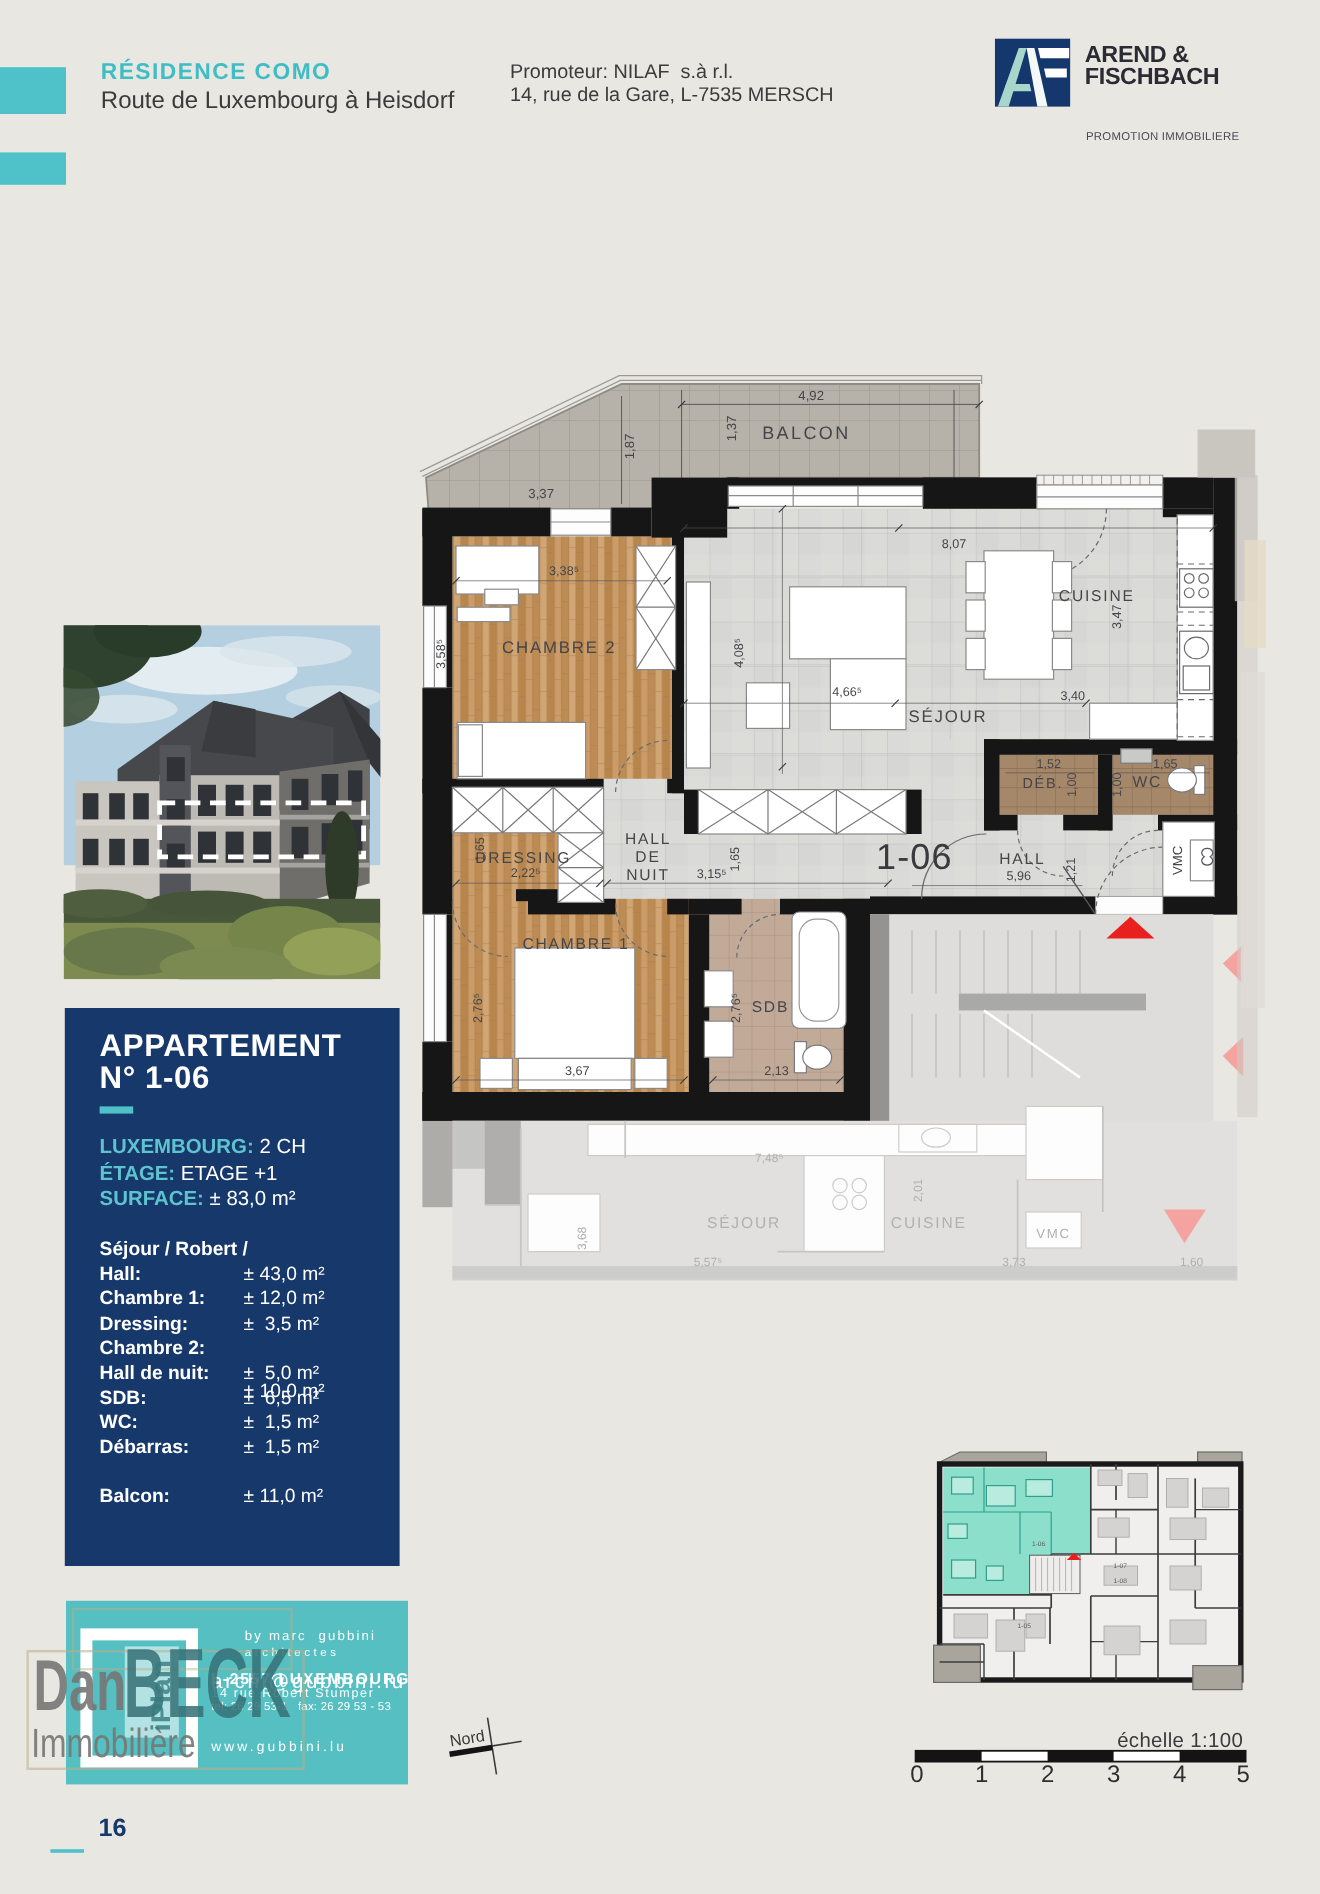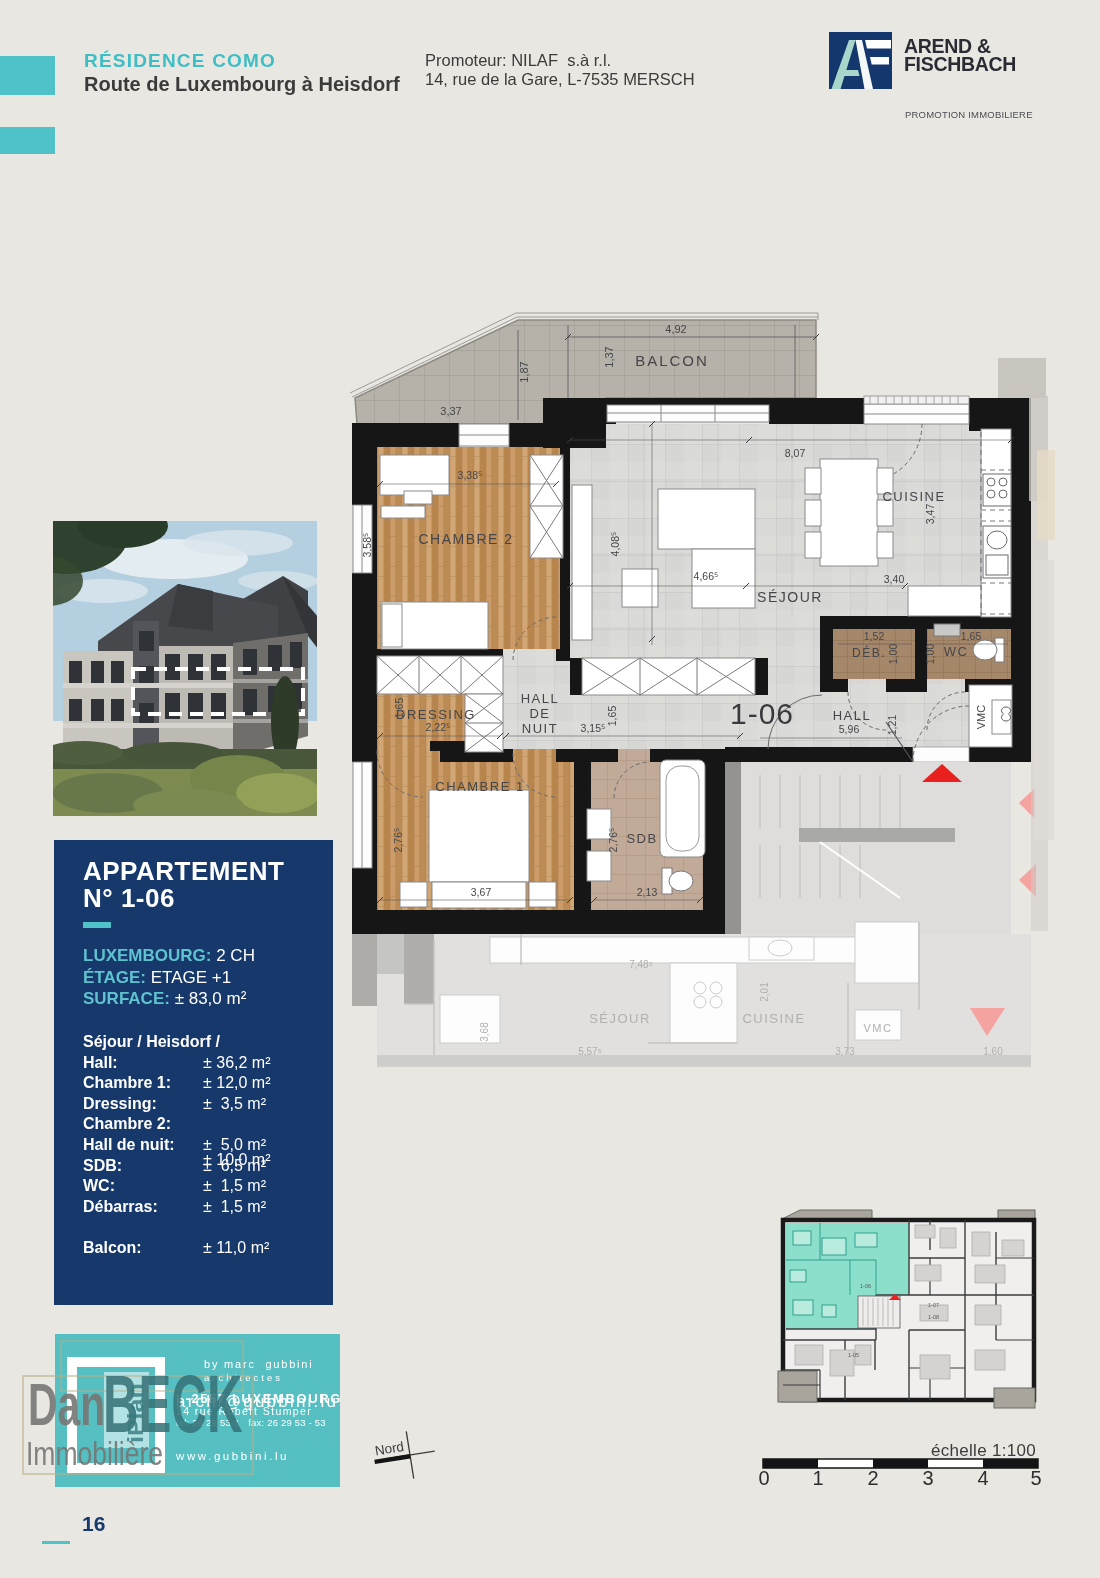--- a/index.html
+++ b/index.html
@@ -8,21 +8,21 @@
 </style>
 </head>
 <body>
 
 <div class="abs" style="left:0;top:56px;width:55px;height:39px;background:#4fc1c8;"></div>
 
 <div class="abs" style="left:0;top:127px;width:55px;height:27px;background:#4fc1c8;"></div>
 
 <div class="abs" style="left:84px;top:50px;font-size:19px;font-weight:bold;color:#3fbdc5;letter-spacing:1.2px;">RÉSIDENCE COMO</div>
 
-<div class="abs" style="left:84px;top:73px;font-size:20px;font-weight:bold;color:#3b3b3b;">Route de Luxembourg à Heisdorf</div>
+<div class="abs" style="left:84px;top:73px;font-size:20px;font-weight:normal;color:#3b3b3b;">Route de Luxembourg à Heisdorf</div>
 
 <div class="abs" style="left:425px;top:51px;width:380px;text-align:left;font-size:16.5px;line-height:19px;color:#3b3b3b;">Promoteur: NILAF&nbsp; s.à r.l.<br>14, rue de la Gare, L-7535 MERSCH</div>
 
 <svg class="abs" style="left:829px;top:32px;" width="63" height="57" viewBox="0 0 63 57">
   <rect width="63" height="57" fill="#14386e"></rect>
   <polygon points="20,8 26.5,8 11.5,57 2.5,57" fill="#a9d6cb"></polygon>
   <polygon points="26.5,8 33,8 44,57 35.5,57" fill="#f4f9f8"></polygon>
   <polygon points="9.5,38 29,38 30.5,44 7.5,44" fill="#a9d6cb"></polygon>
   <polygon points="36,8 62,8 62,16.5 38,16.5" fill="#fdfefe"></polygon>
   <polygon points="41,25 60,25 60,32.5 42.7,32.5" fill="#fdfefe"></polygon>
@@ -111,22 +111,22 @@
 
 <div class="abs" style="left:83px;top:922px;width:28px;height:6px;background:#4fc1c8;"></div>
 
 <div class="abs" style="left:83px;top:945px;font-size:17px;line-height:21.5px;color:#fff;">
 <span style="color:#5fc3cf;font-weight:bold;">LUXEMBOURG:</span> 2 CH<br>
 <span style="color:#5fc3cf;font-weight:bold;">ÉTAGE:</span> ETAGE +1<br>
 <span style="color:#5fc3cf;font-weight:bold;">SURFACE:</span> ± 83,0 m²
 </div>
 
 <div class="abs" style="left:83px;top:1032px;width:200px;font-size:16px;line-height:20.6px;color:#fff;font-weight:bold;">
-<div>Séjour / Heisdorf /</div>
-<div>Hall:<span style="position:absolute;left:120px;font-weight:normal;">± 36,2 m²</span></div>
+<div>Séjour / Robert /</div>
+<div>Hall:<span style="position:absolute;left:120px;font-weight:normal;">± 43,0 m²</span></div>
 <div>Chambre 1:<span style="position:absolute;left:120px;font-weight:normal;">± 12,0 m²</span></div>
 <div>Dressing:<span style="position:absolute;left:120px;font-weight:normal;">±&nbsp; 3,5 m²</span></div>
 <div>Chambre 2:<span style="position:absolute;left:120px;font-weight:normal;margin-top:36px;">± 10,0 m²</span></div>
 <div>Hall de nuit:<span style="position:absolute;left:120px;font-weight:normal;">±&nbsp; 5,0 m²</span></div>
 <div>SDB:<span style="position:absolute;left:120px;font-weight:normal;">±&nbsp; 6,5 m²</span></div>
 <div>WC:<span style="position:absolute;left:120px;font-weight:normal;">±&nbsp; 1,5 m²</span></div>
 <div>Débarras:<span style="position:absolute;left:120px;font-weight:normal;">±&nbsp; 1,5 m²</span></div>
 <div style="height:20.6px;"></div>
 <div>Balcon:<span style="position:absolute;left:120px;font-weight:normal;">± 11,0 m²</span></div>
 </div>

